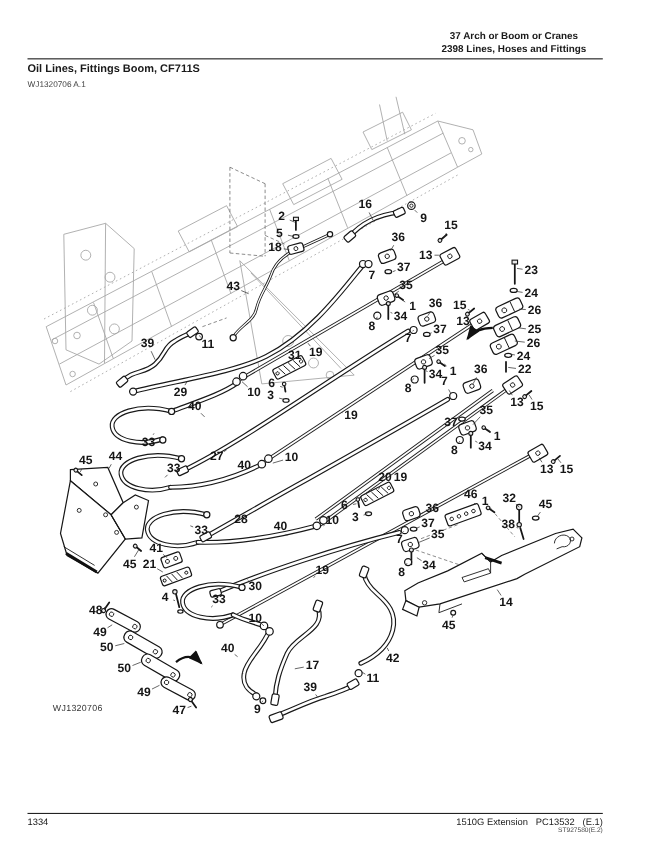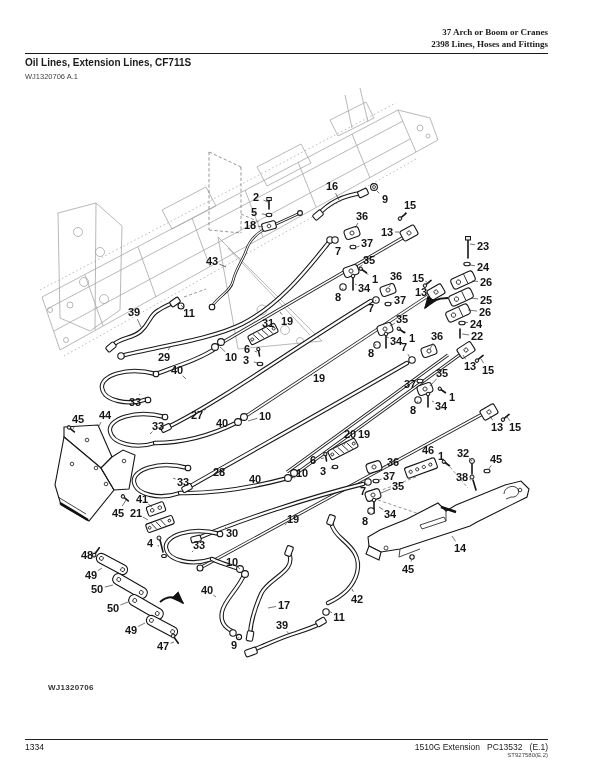--- a/index.html
+++ b/index.html
@@ -1,21 +1,21 @@
 <!DOCTYPE html>
 <html><head>
 <meta charset="utf-8">
 <style>
   html,body{margin:0;padding:0;background:#fff;}
   body{width:600px;height:776px;position:relative;font-family:"Liberation Sans",sans-serif;color:#111;overflow:hidden;}
-  .hdr-right{position:absolute;top:26px;right:52px;text-align:right;font-size:9px;font-weight:bold;line-height:12px;color:#1a1a1a;font-family:Liberation Serif, serif;}
+  .hdr-right{position:absolute;top:26px;right:67px;text-align:center;font-size:9px;font-weight:bold;line-height:12px;color:#1a1a1a;}
   .rule-top{position:absolute;top:53px;left:25px;width:523px;height:0;border-top:1.4px solid #1a1a1a;}
   .page-title{position:absolute;top:57px;left:25px;font-size:10px;font-weight:bold;color:#1a1a1a;}
   .fig-ref{position:absolute;top:72px;left:25px;font-size:7.5px;color:#444;}
-  .diagram-id{position:absolute;top:639px;left:48px;font-size:8px;font-weight:bold;color:#333;letter-spacing:.3px;margin-top:44px;}
+  .diagram-id{position:absolute;top:639px;left:48px;font-size:8px;font-weight:normal;color:#333;letter-spacing:.3px;}
   .rule-bot{position:absolute;top:739px;left:25px;width:523px;height:0;border-top:1px solid #222;}
   .pg-num{position:absolute;top:742px;left:25px;font-size:8.5px;font-weight:normal;}
   .ftr-right{position:absolute;top:742px;right:52px;font-size:8.5px;color:#222;white-space:pre;}
   .ftr-sub{position:absolute;top:752px;right:52px;font-size:6px;color:#444;}
   svg{position:absolute;top:0;left:0;}
   .ph{stroke:#a6a6a6;stroke-width:.8;fill:none;}
   .phd{stroke:#a6a6a6;stroke-width:.8;fill:none;stroke-dasharray:1.5,2.6;}
   .dsh{stroke:#6a6a6a;stroke-width:.7;fill:none;stroke-dasharray:3.2,2.2;}
   .hO{stroke:#191919;stroke-width:4.4;fill:none;stroke-linecap:round;}
   .hI{stroke:#fff;stroke-width:2.3;fill:none;stroke-linecap:round;}
@@ -32,21 +32,21 @@
   #callout-layer line{stroke:#3a3a3a;stroke-width:.7;}
 </style>
 </head>
 <body>
 
 <div class="hdr-right">
   <div>37 Arch or Boom or Cranes</div>
   <div>2398 Lines, Hoses and Fittings</div>
 </div>
 <div class="rule-top"></div>
-<div class="page-title">Oil Lines, Extension Lines, CF711S</div>
+<div class="page-title">Oil Lines, Fittings Boom, CF711S</div>
 <div class="fig-ref">WJ1320706 A.1</div>
 
 <svg width="600" height="776" viewBox="0 0 600 776">
   <defs>
     <marker id="arw" viewBox="0 0 8 6" refX="7" refY="3" markerWidth="7" markerHeight="5" orient="auto">
         <path d="M0,0 L8,3 L0,6 Z" fill="#111"></path>
       </marker>
   </defs>
 
   <g>

